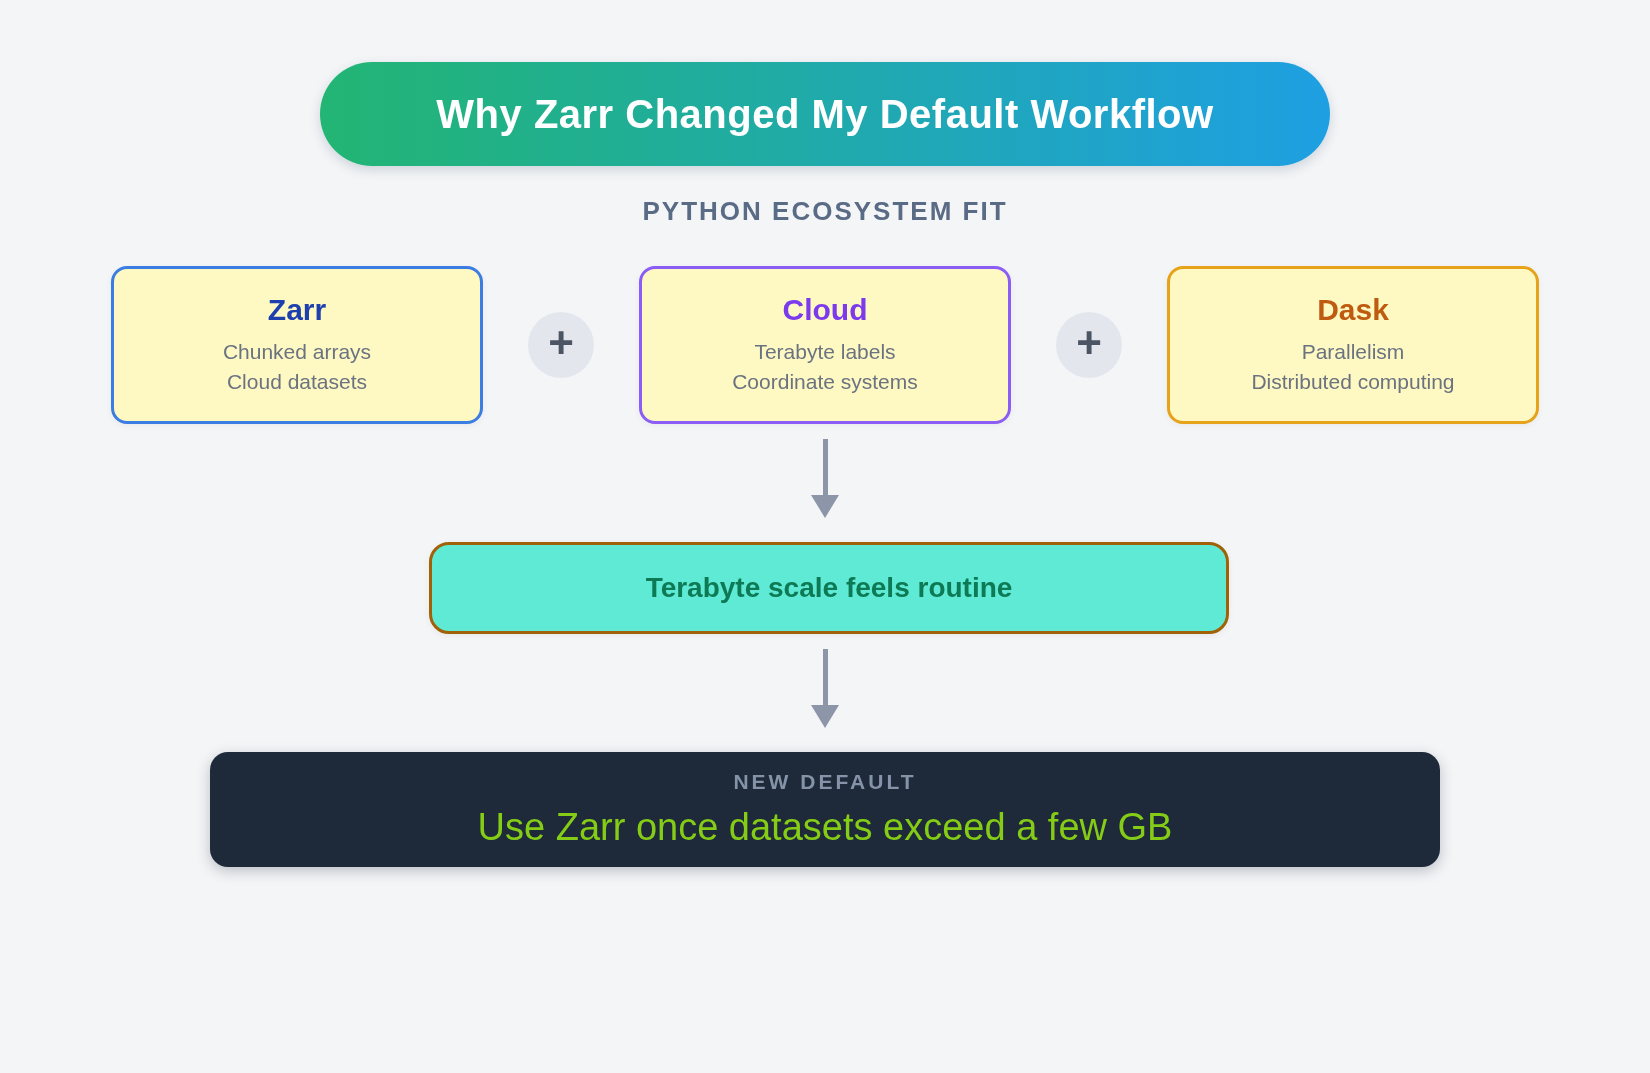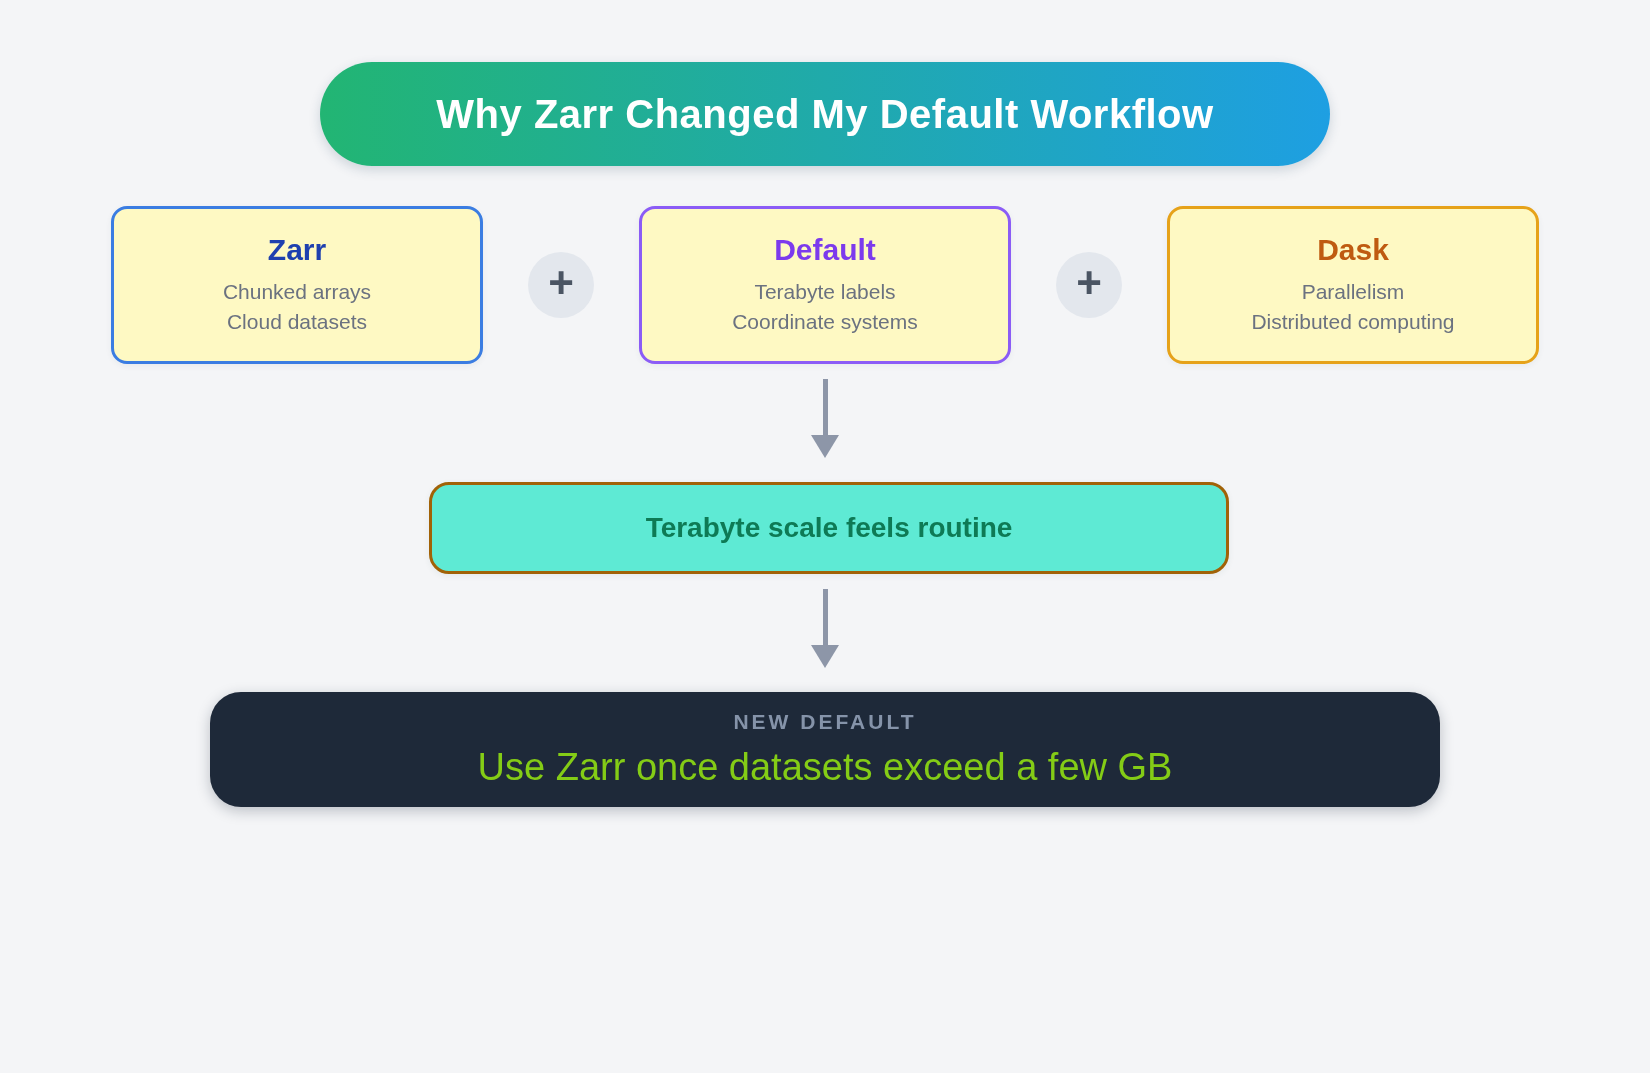--- a/index.html
+++ b/index.html
@@ -106,21 +106,21 @@
     align-items: center;
     justify-content: center;
     box-shadow: 0 2px 6px rgba(40, 90, 70, 0.07);
     margin-left: 8px;
   }
   .result-box span { color: #0e7a55; font-size: 28px; font-weight: 700; }
   .default-box {
     width: 1230px;
     height: 115px;
     background: #1e2939;
-    border-radius: 31px;
+    border-radius: 18px;
     display: flex;
     flex-direction: column;
     align-items: center;
     justify-content: center;
     box-shadow: 0 4px 14px rgba(20, 30, 50, 0.25);
   }
   .default-label {
     color: #8593a9;
     font-size: 21px;
     font-weight: 700;
@@ -143,35 +143,36 @@
 </style>
 </head>
 <body>
 
 <div class="canvas">
 
   <div class="title-pill">
     <span>Why Zarr Changed My Default Workflow</span>
   </div>
 
+  <div class="section-heading">PYTHON ECOSYSTEM FIT</div>
 
   <div class="cards-row">
 
     <div class="card card--zarr">
       <div class="card-title">Zarr</div>
       <div class="card-line">Chunked arrays</div>
       <div class="card-line">Cloud datasets</div>
     </div>
 
     <div class="plus-circle">
       <span>+</span>
     </div>
 
     <div class="card card--xarray">
-      <div class="card-title">Default</div>
+      <div class="card-title">Cloud</div>
       <div class="card-line">Terabyte labels</div>
       <div class="card-line">Coordinate systems</div>
     </div>
 
     <div class="plus-circle">
       <span>+</span>
     </div>
 
     <div class="card card--dask">
       <div class="card-title">Dask</div>

